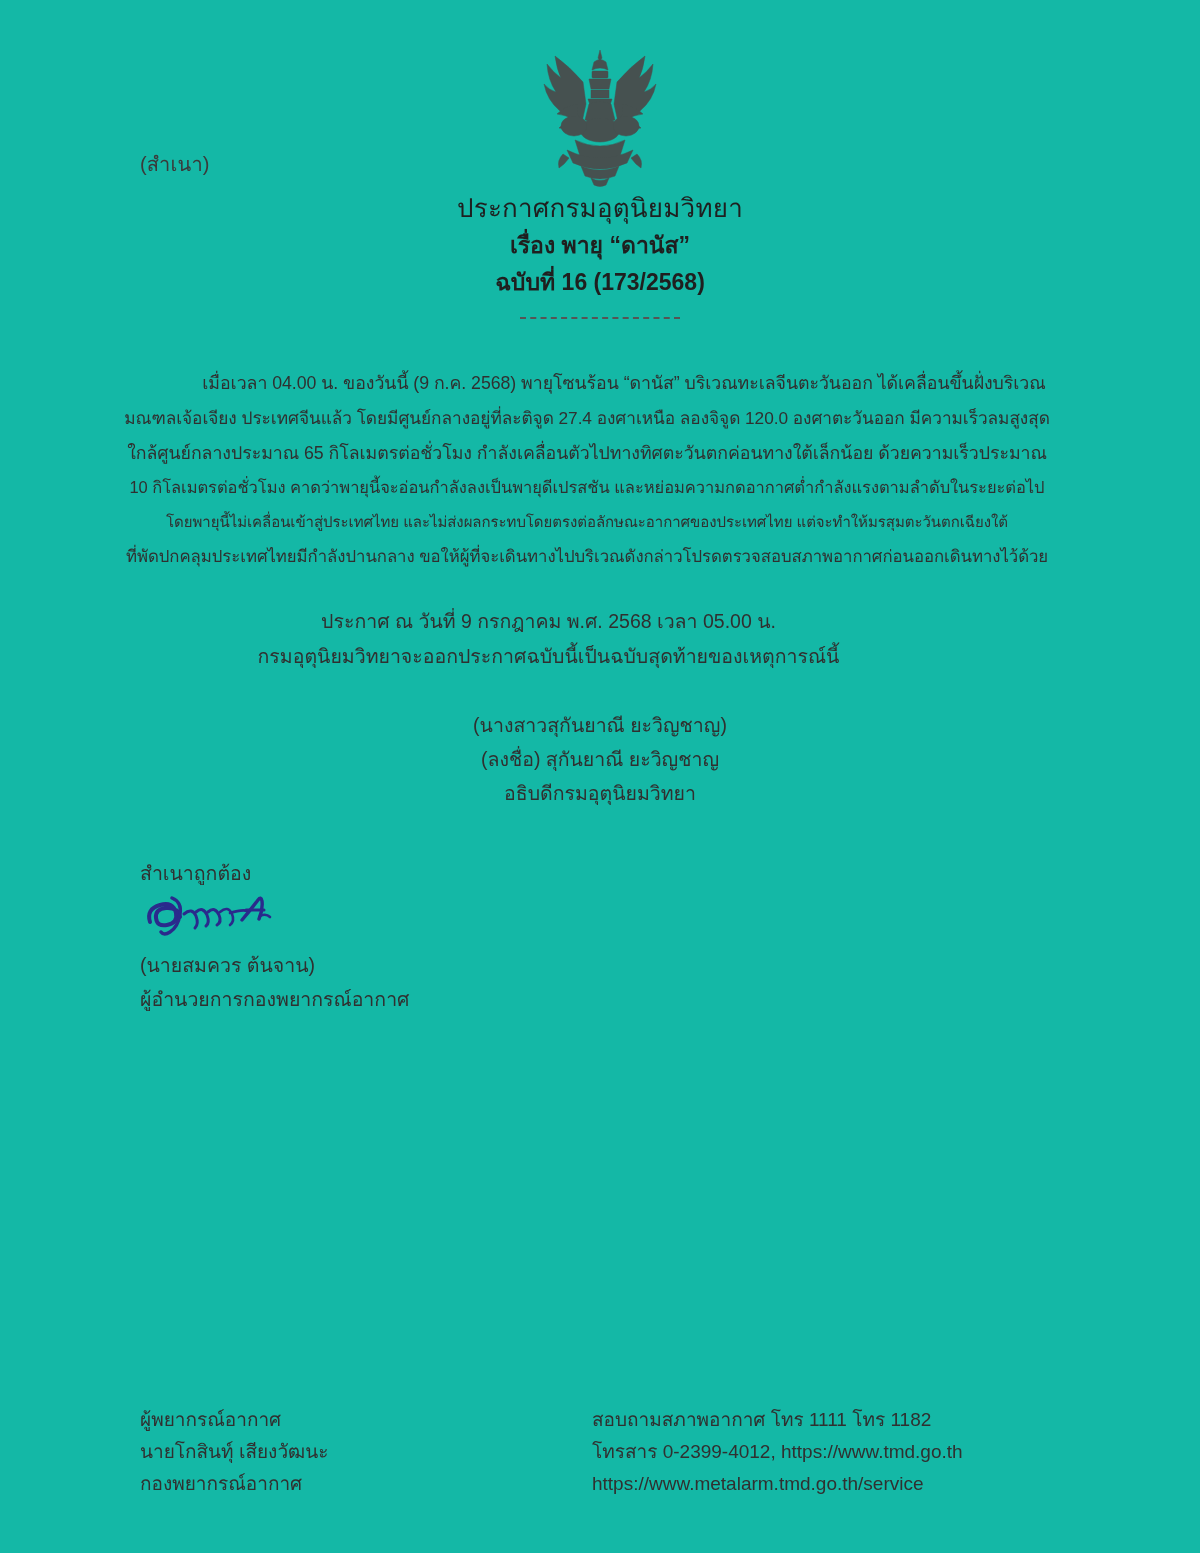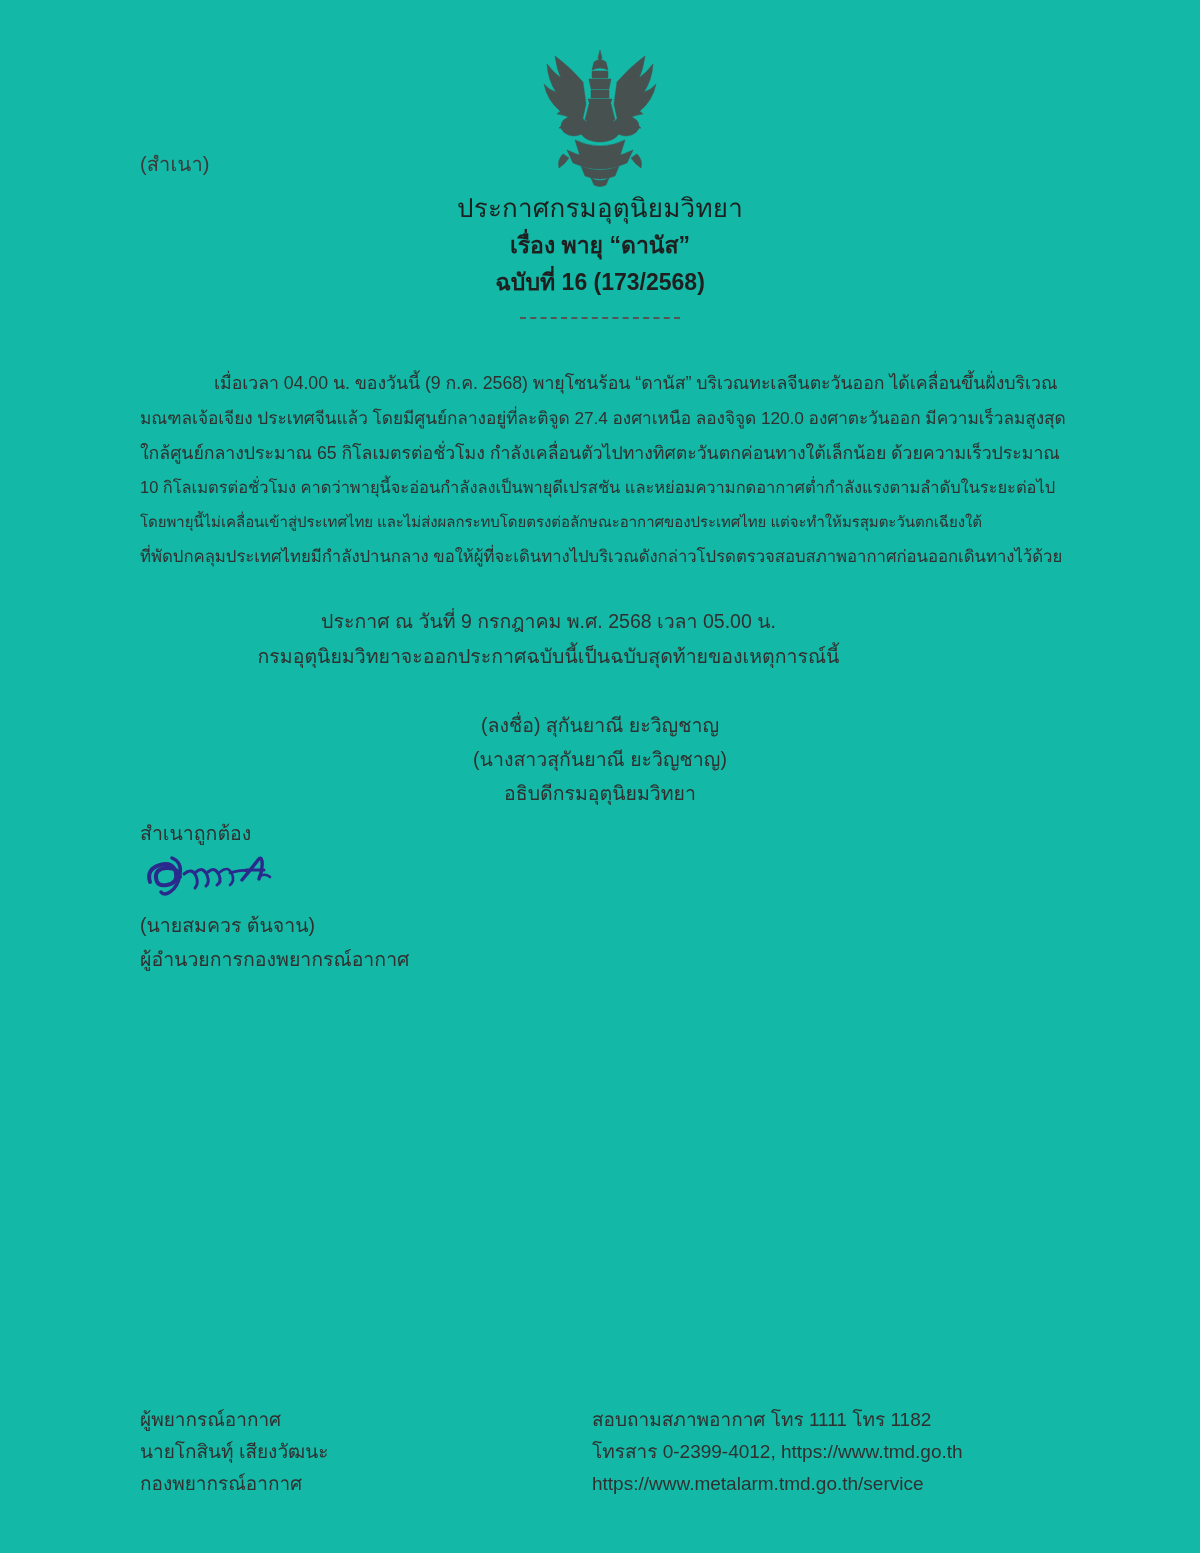--- a/index.html
+++ b/index.html
@@ -74,23 +74,24 @@
   .rule {
     margin: 16px auto 0;
     width: 160px;
     border-top: 2px dashed #555;
     height: 0;
   }
 
   
   .body-block {
     position: absolute;
-    left: 140px;
+    left: 123px;
     top: 366px;
     width: 928px;
+    text-align: center;
   }
   .body-line {
     font-size: 19.5px;
     line-height: 34.8px;
     color: #303030;
     white-space: nowrap;
     letter-spacing: -0.05px;
   }
   .body-line.first { padding-left: 74px; }
 
@@ -126,20 +127,21 @@
   .certify-block {
     position: absolute;
     left: 140px;
     top: 820px;
     width: 420px;
   }
   .certify-label {
     font-size: 19.5px;
     color: #303030;
     line-height: 26px;
+    margin-top: 40px;
   }
   .ink-wrap {
     height: 60px;
     margin-top: 2px;
     margin-left: 2px;
   }
   .ink {
     display: block;
   }
   .certify-name {
@@ -230,22 +232,22 @@
     <div class="body-line" style="font-size: 15px;">โดยพายุนี้ไม่เคลื่อนเข้าสู่ประเทศไทย และไม่ส่งผลกระทบโดยตรงต่อลักษณะอากาศของประเทศไทย แต่จะทำให้มรสุมตะวันตกเฉียงใต้</div>
     <div class="body-line" style="font-size: 16.75px;">ที่พัดปกคลุมประเทศไทยมีกำลังปานกลาง ขอให้ผู้ที่จะเดินทางไปบริเวณดังกล่าวโปรดตรวจสอบสภาพอากาศก่อนออกเดินทางไว้ด้วย</div>
   </div>
 
   <div class="issued-block">
     <div class="issued-line">ประกาศ ณ วันที่ 9 กรกฎาคม พ.ศ. 2568 เวลา 05.00 น.</div>
     <div class="issued-line">กรมอุตุนิยมวิทยาจะออกประกาศฉบับนี้เป็นฉบับสุดท้ายของเหตุการณ์นี้</div>
   </div>
 
   <div class="sign-block">
+    <div class="sign-line">(นางสาวสุกันยาณี ยะวิญชาญ)</div>
     <div class="sign-line">(ลงชื่อ) สุกันยาณี ยะวิญชาญ</div>
-    <div class="sign-line">(นางสาวสุกันยาณี ยะวิญชาญ)</div>
     <div class="sign-line">อธิบดีกรมอุตุนิยมวิทยา</div>
   </div>
 
   <div class="certify-block">
     <div class="certify-label">สำเนาถูกต้อง</div>
     <div class="ink-wrap">
       <svg class="ink" width="150" height="58" viewBox="0 0 150 58" aria-hidden="true">
         <g fill="none" stroke="#2a2a8c" stroke-linecap="round" stroke-linejoin="round">
           <path d="M8 34 q-4 -13 10 -17 q13 -4 16 8 q2 10 -9 12 q-10 2 -11 -7 q-1 -9 10 -10 q12 -1 14 9" stroke-width="4"></path>
           <path d="M30 10 q10 4 8 16 q-2 13 -10 18 q-6 4 -9 0" stroke-width="3.5"></path>

